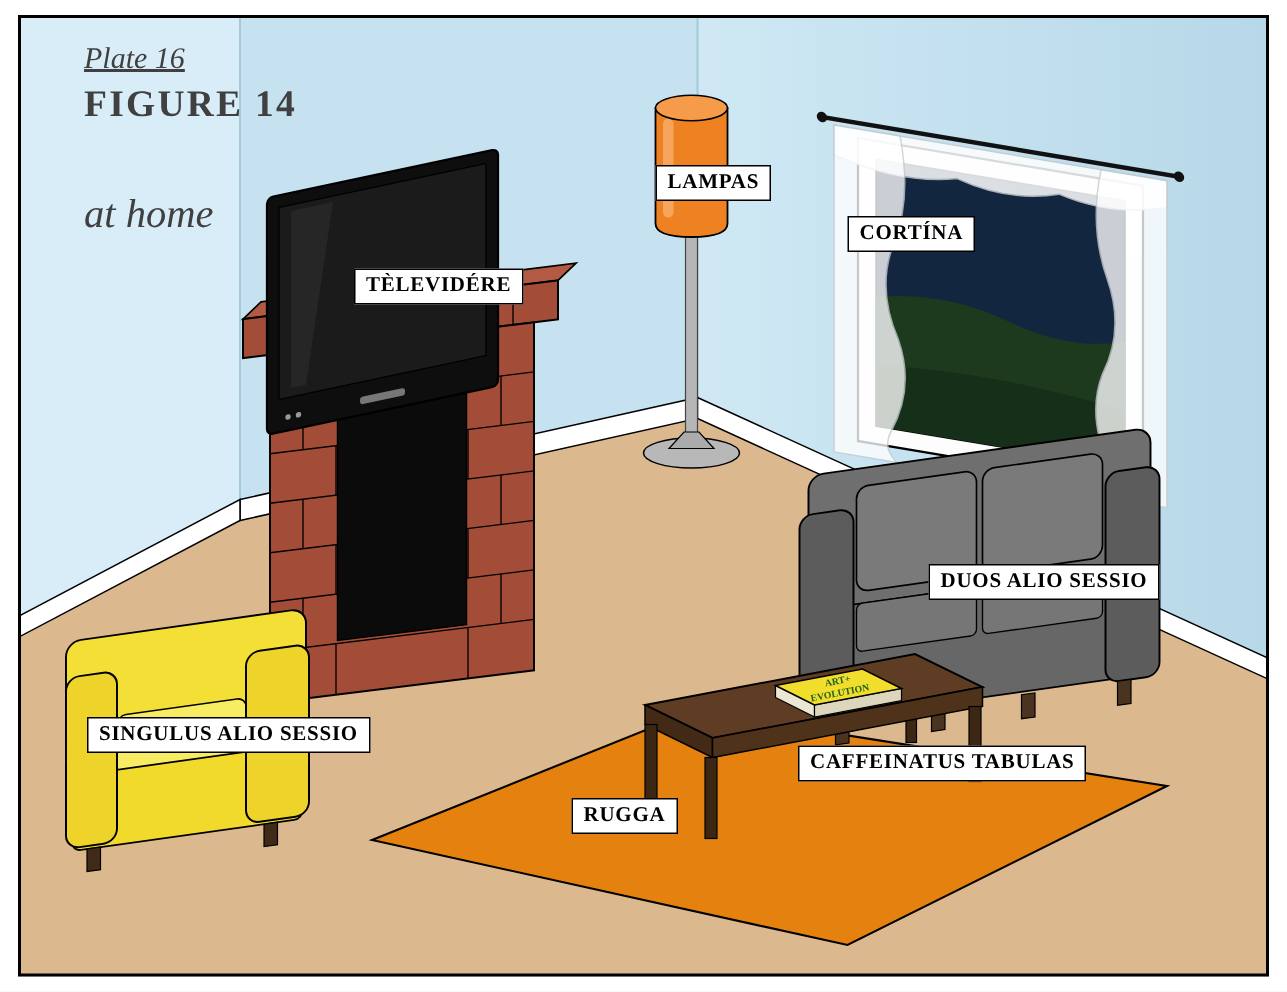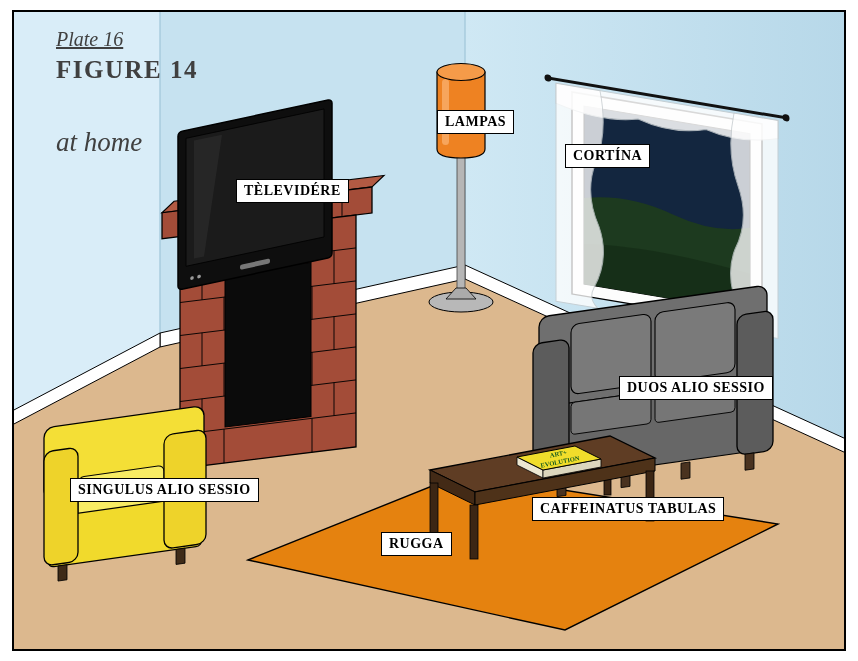--- a/index.html
+++ b/index.html
@@ -180,18 +180,18 @@
     <p class="figure-no">FIGURE 14</p>
     <div class="caption">
       <div>at home</div>
     </div>
   </div>
 
   <div class="tag" style="left:190px;top:179px;margin-left:46px;">TÈLEVIDÉRE</div>
   <div class="tag" style="left:437px;top:110px;">LAMPAS</div>
   <div class="tag" style="left:565px;top:144px;">CORTÍNA</div>
   <div class="tag" style="left:619px;top:376px;">DUOS ALIO SESSIO</div>
-  <div class="tag" style="left:70px;top:478px;">SINGULUS ALIO SESSIO</div>
+  <div class="tag" style="left:58px;top:478px;">SINGULUS ALIO SESSIO</div>
   <div class="tag" style="left:532px;top:497px;">CAFFEINATUS TABULAS</div>
   <div class="tag" style="left:361px;top:532px;margin-left:20px;">RUGGA</div>
 
   <div class="frame"></div>
 </div>
 
 </body></html>

